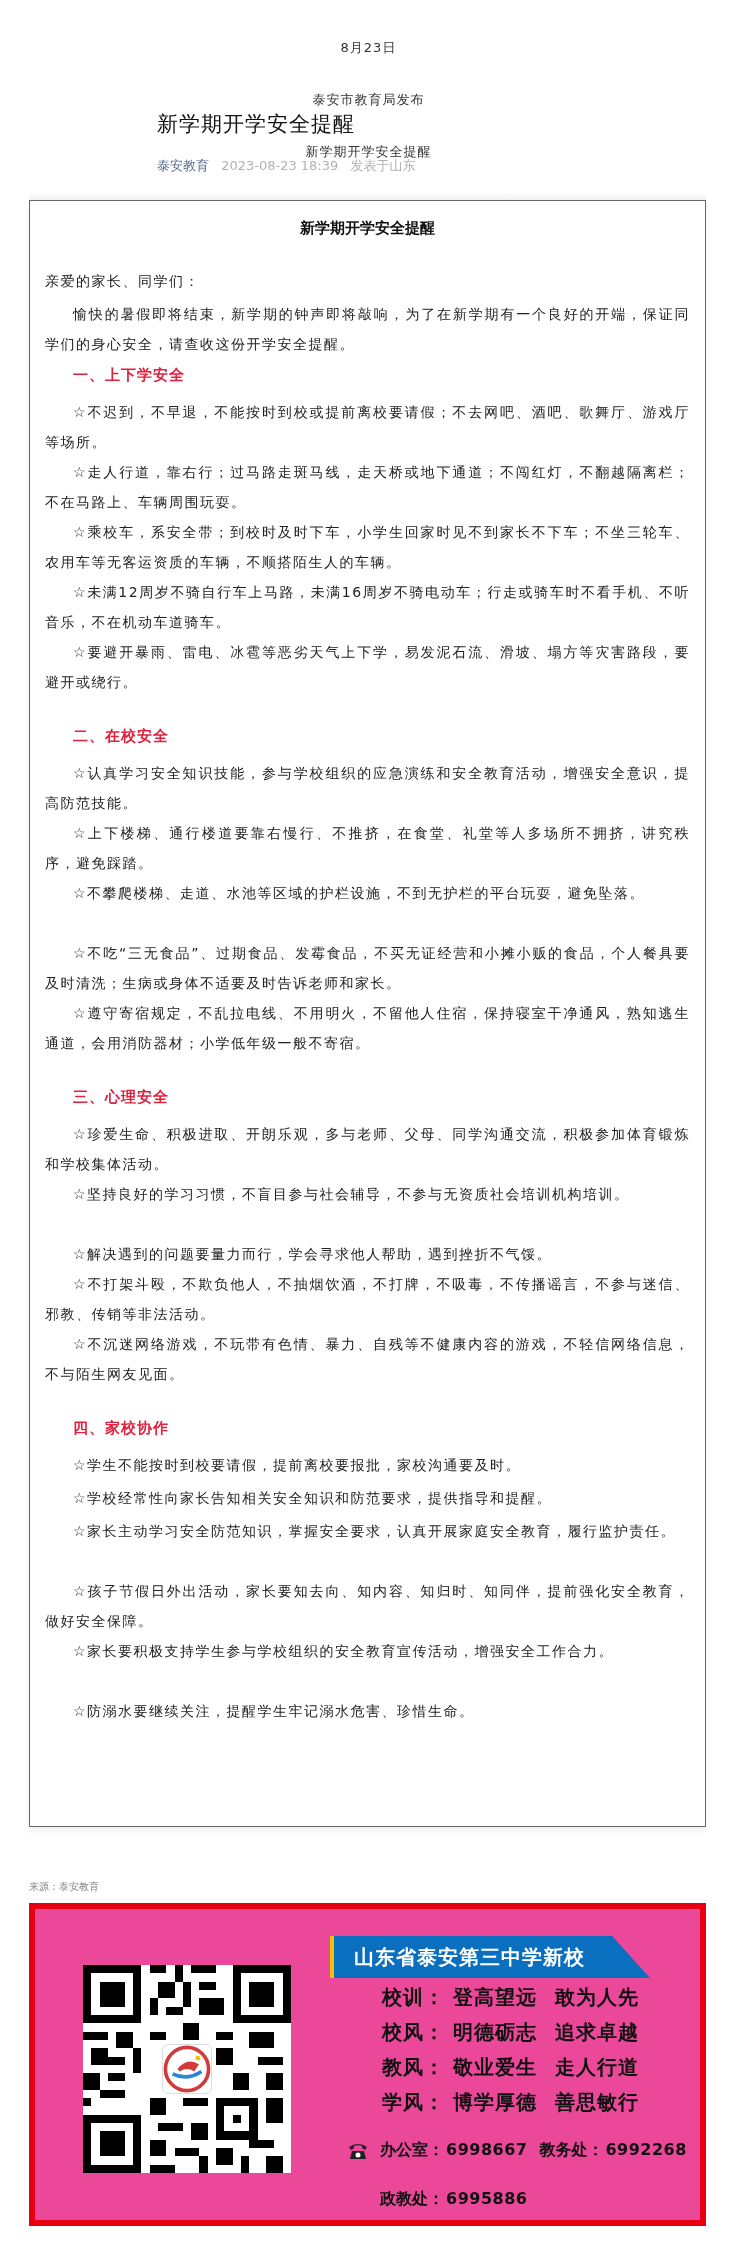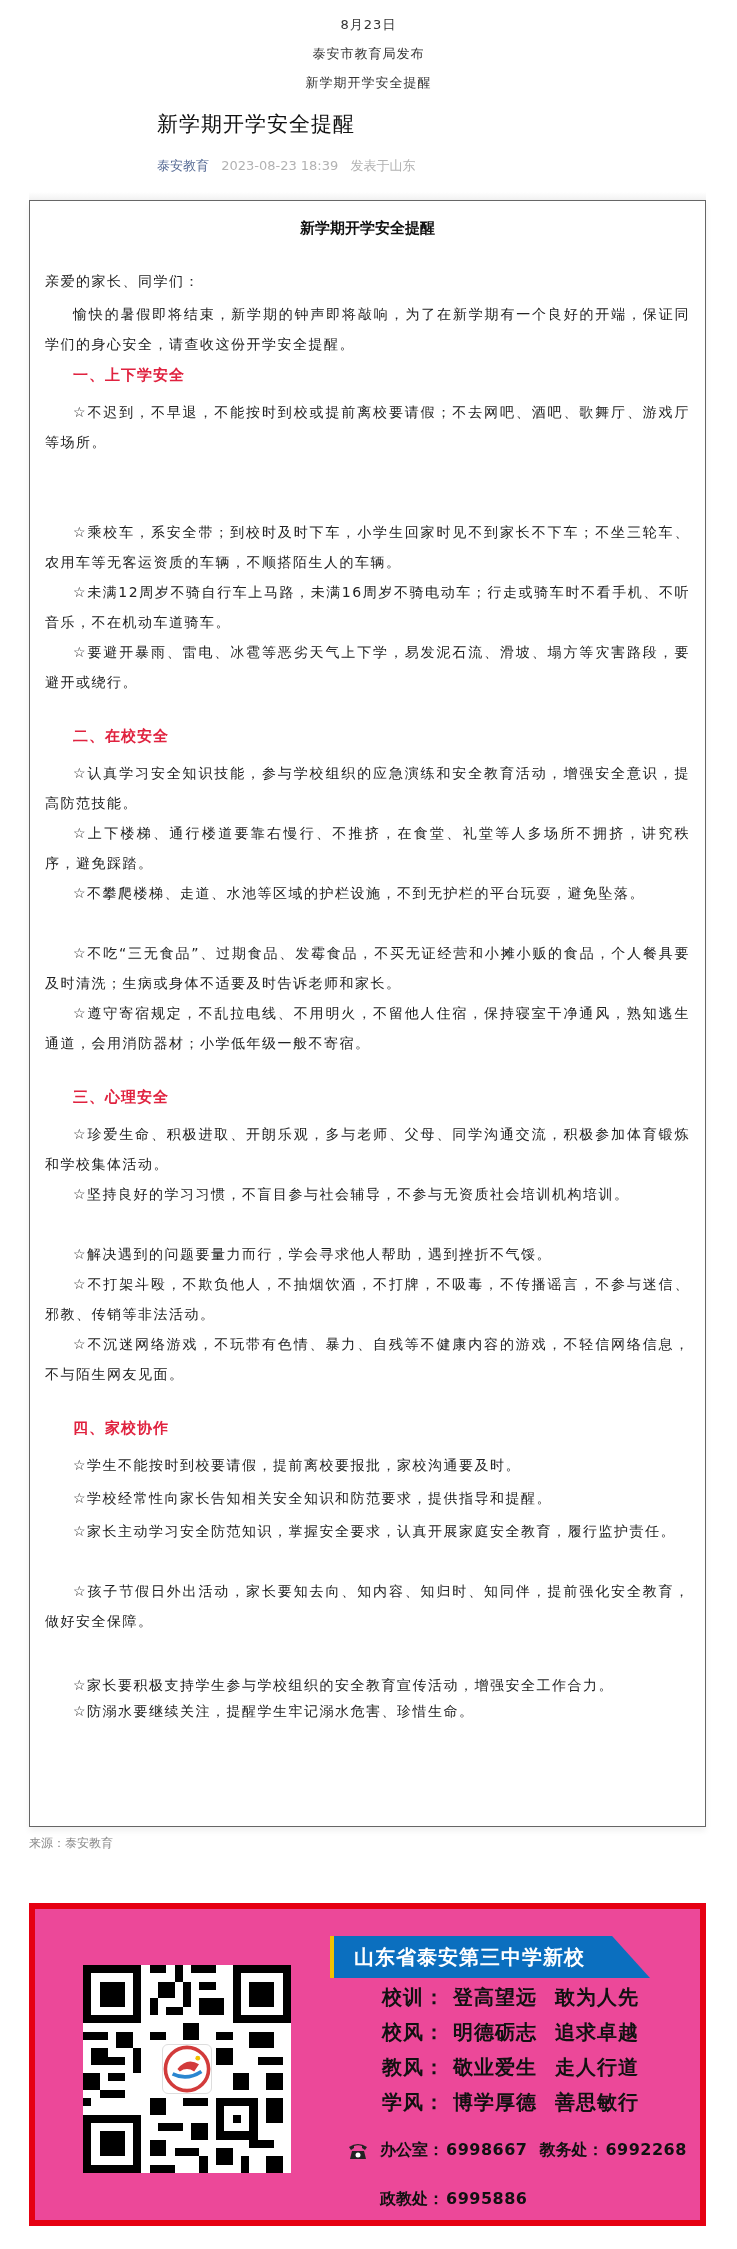--- a/index.html
+++ b/index.html
@@ -8,21 +8,21 @@
       font-family: "DejaVu Sans", "Liberation Sans", sans-serif;
       color: #222;
       position: relative;
       height: 2249px;
       overflow: hidden;
     }
     .top-lines {
       position: absolute; left: 0; top: 14px; width: 737px;
       text-align: center; font-size: 13px; color: #333; letter-spacing: 1px;
     }
-    .top-lines div { height: 29px; line-height: 22px; }
+    .top-lines div { height: 29px; line-height: 22px; margin-top: 23px; }
     .headline {
       position: absolute; left: 157px; top: 110px;
       font-size: 21px; color: #111; font-weight: normal; letter-spacing: 1px;
     }
     .meta {
       position: absolute; left: 157px; top: 157px; font-size: 13px; white-space: nowrap;
     }
     .meta .author { color: #576b95; margin-right: 8px; }
     .meta .date { color: #b2b2b2; margin-right: 8px; }
     .meta .loc { color: #b2b2b2; }
@@ -46,21 +46,21 @@
       font-size: 14px; line-height: 30px; color: #222; letter-spacing: 1.5px;
       text-align: justify;
     }
     .indent { text-indent: 28px; }
     .section-head {
       position: absolute; left: 43px;
       font-size: 15px; font-weight: bold; color: #e0223f; letter-spacing: 1px;
     }
 
     .source {
-      position: absolute; left: 29px; top: 1835px; font-size: 12px; color: #888;
+      position: absolute; left: 29px; top: 1880px; font-size: 10px; color: #888;
     }
     .promo-frame {
       position: absolute; left: 29px; top: 1903px; width: 677px; height: 323px;
       border: 6px solid #e60012; background: #ec4899;
     }
     .qr {
       position: absolute; left: 48px; top: 56px; width: 208px; height: 208px;
       background: #fff;
     }
     .qr svg { width: 208px; height: 208px; display: block; }
@@ -115,20 +115,21 @@
 <div class="shadow-bar"></div>
 
 <div class="notice-box">
   <div class="notice-title">新学期开学安全提醒</div>
 
   <p class="para" style="top:65px;">亲爱的家长、同学们：</p>
   <p class="para indent" style="top:98px;">愉快的暑假即将结束，新学期的钟声即将敲响，为了在新学期有一个良好的开端，保证同学们的身心安全，请查收这份开学安全提醒。</p>
 
   <div class="section-head" style="top:165px;">一、上下学安全</div>
   <p class="para indent" style="top:196px;">☆不迟到，不早退，不能按时到校或提前离校要请假；不去网吧、酒吧、歌舞厅、游戏厅等场所。</p>
+  <p class="para indent" style="top:256px;">☆走人行道，靠右行；过马路走斑马线，走天桥或地下通道；不闯红灯，不翻越隔离栏；不在马路上、车辆周围玩耍。</p>
   <p class="para indent" style="top:316px;">☆乘校车，系安全带；到校时及时下车，小学生回家时见不到家长不下车；不坐三轮车、农用车等无客运资质的车辆，不顺搭陌生人的车辆。</p>
   <p class="para indent" style="top:376px;">☆未满12周岁不骑自行车上马路，未满16周岁不骑电动车；行走或骑车时不看手机、不听音乐，不在机动车道骑车。</p>
   <p class="para indent" style="top:436px;">☆要避开暴雨、雷电、冰雹等恶劣天气上下学，易发泥石流、滑坡、塌方等灾害路段，要避开或绕行。</p>
 
   <div class="section-head" style="top:526px;">二、在校安全</div>
   <p class="para indent" style="top:617px;">☆上下楼梯、通行楼道要靠右慢行、不推挤，在食堂、礼堂等人多场所不拥挤，讲究秩序，避免踩踏。</p>
   <p class="para indent" style="top:557px;">☆认真学习安全知识技能，参与学校组织的应急演练和安全教育活动，增强安全意识，提高防范技能。</p>
   <p class="para indent" style="top:677px;">☆不攀爬楼梯、走道、水池等区域的护栏设施，不到无护栏的平台玩耍，避免坠落。</p>
   <p class="para indent" style="top:737px;">☆不吃“三无食品”、过期食品、发霉食品，不买无证经营和小摊小贩的食品，个人餐具要及时清洗；生病或身体不适要及时告诉老师和家长。</p>
   <p class="para indent" style="top:797px;">☆遵守寄宿规定，不乱拉电线、不用明火，不留他人住宿，保持寝室干净通风，熟知逃生通道，会用消防器材；小学低年级一般不寄宿。</p>
@@ -138,21 +139,21 @@
   <p class="para indent" style="top:978px;">☆坚持良好的学习习惯，不盲目参与社会辅导，不参与无资质社会培训机构培训。</p>
   <p class="para indent" style="top:1038px;">☆解决遇到的问题要量力而行，学会寻求他人帮助，遇到挫折不气馁。</p>
   <p class="para indent" style="top:1068px;">☆不打架斗殴，不欺负他人，不抽烟饮酒，不打牌，不吸毒，不传播谣言，不参与迷信、邪教、传销等非法活动。</p>
   <p class="para indent" style="top:1128px;">☆不沉迷网络游戏，不玩带有色情、暴力、自残等不健康内容的游戏，不轻信网络信息，不与陌生网友见面。</p>
 
   <div class="section-head" style="top:1218px;">四、家校协作</div>
   <p class="para indent" style="top:1249px;">☆学生不能按时到校要请假，提前离校要报批，家校沟通要及时。</p>
   <p class="para indent" style="top:1282px;">☆学校经常性向家长告知相关安全知识和防范要求，提供指导和提醒。</p>
   <p class="para indent" style="top:1315px;">☆家长主动学习安全防范知识，掌握安全要求，认真开展家庭安全教育，履行监护责任。</p>
   <p class="para indent" style="top:1375px;">☆孩子节假日外出活动，家长要知去向、知内容、知归时、知同伴，提前强化安全教育，做好安全保障。</p>
-  <p class="para indent" style="top:1469px;">☆家长要积极支持学生参与学校组织的安全教育宣传活动，增强安全工作合力。</p>
+  <p class="para indent" style="top:1435px;">☆家长要积极支持学生参与学校组织的安全教育宣传活动，增强安全工作合力。</p>
   <p class="para indent" style="top:1495px;">☆防溺水要继续关注，提醒学生牢记溺水危害、珍惜生命。</p>
 </div>
 
 <div class="source">来源：泰安教育</div>
 
 <div class="promo-frame">
   <div class="qr">
     <svg viewBox="0 0 25 25" shape-rendering="crispEdges">
       <rect width="25" height="25" fill="#fff"></rect>
 

